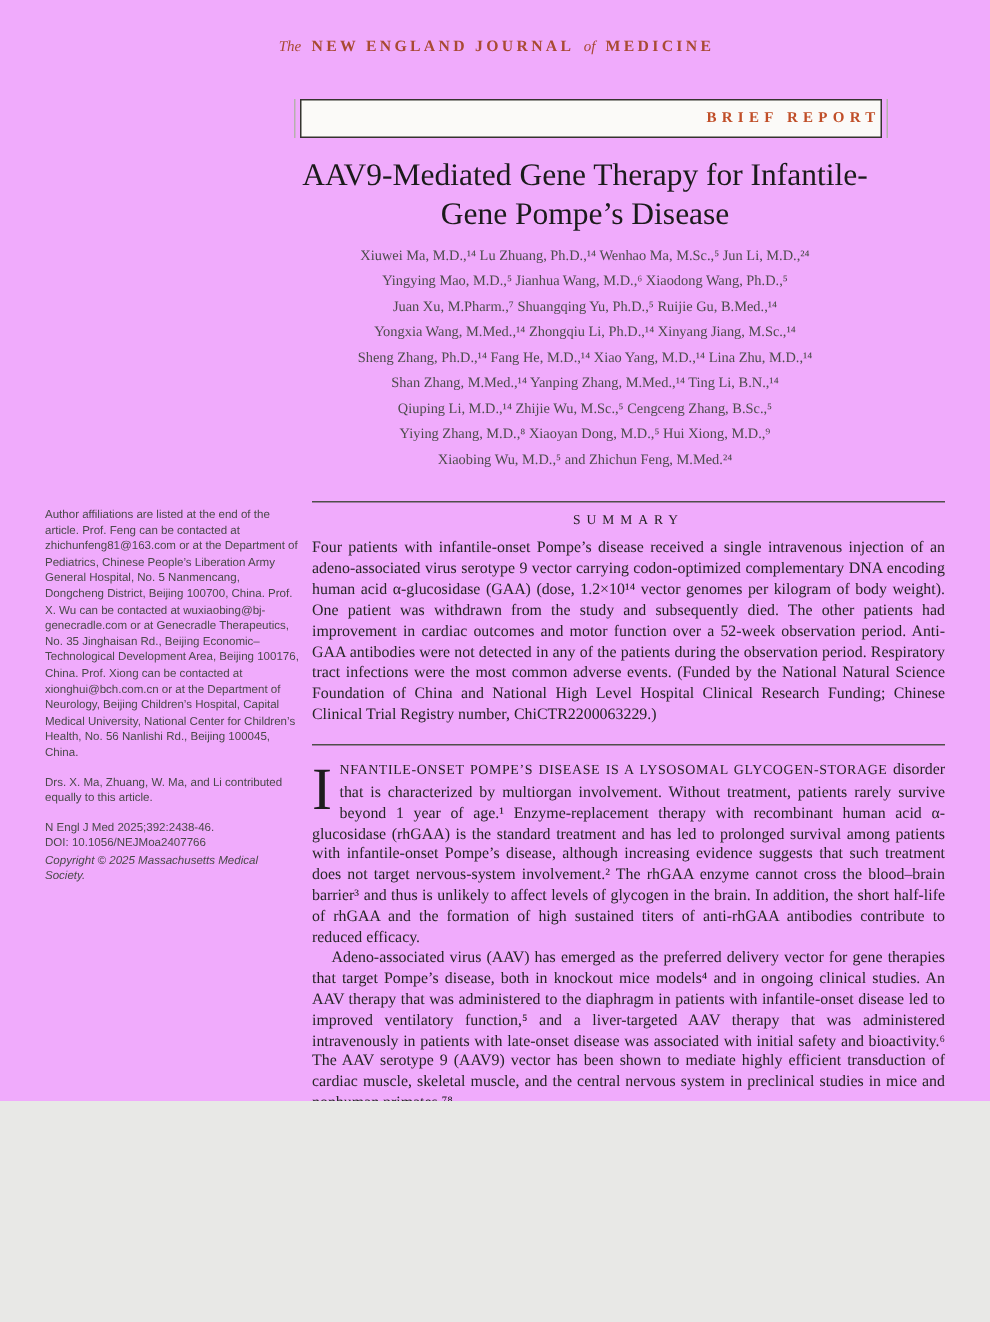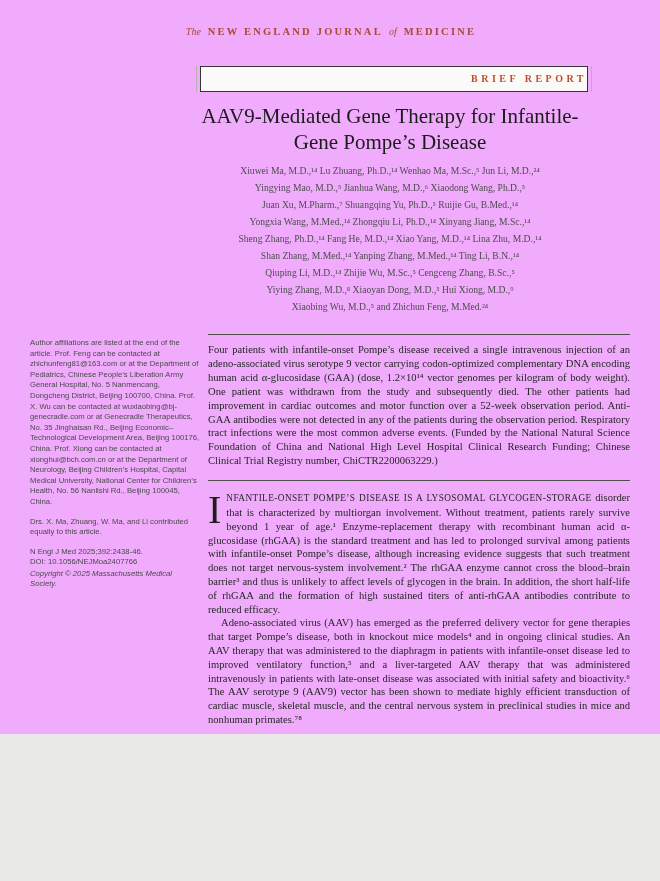--- a/index.html
+++ b/index.html
@@ -144,20 +144,21 @@
     <aside class="sidebar">
       <p>Author affiliations are listed at the end of the article. Prof. Feng can be contacted at zhichunfeng81@163.com or at the Department of Pediatrics, Chinese People’s Liberation Army General Hospital, No. 5 Nanmencang, Dongcheng District, Beijing 100700, China. Prof. X. Wu can be contacted at wuxiaobing@bj-genecradle.com or at Genecradle Therapeutics, No. 35 Jinghaisan Rd., Beijing Economic–Technological Development Area, Beijing 100176, China. Prof. Xiong can be contacted at xionghui@bch.com.cn or at the Department of Neurology, Beijing Children’s Hospital, Capital Medical University, National Center for Children’s Health, No. 56 Nanlishi Rd., Beijing 100045, China.</p>
       <p>Drs. X. Ma, Zhuang, W. Ma, and Li contributed equally to this article.</p>
       <p class="cite-line">N Engl J Med 2025;392:2438-46.</p>
       <p class="cite-line">DOI: 10.1056/NEJMoa2407766</p>
       <p class="cite-line copyright">Copyright © 2025 Massachusetts Medical Society.</p>
     </aside>
 
     <main class="main">
       <div class="rule"></div>
+      <div class="summary-head">SUMMARY</div>
       <p class="summary-text">Four patients with infantile-onset Pompe’s disease received a single intravenous injection of an adeno-associated virus serotype 9 vector carrying codon-optimized complementary DNA encoding human acid α-glucosidase (GAA) (dose, 1.2×10¹⁴ vector genomes per kilogram of body weight). One patient was withdrawn from the study and subsequently died. The other patients had improvement in cardiac outcomes and motor function over a 52-week observation period. Anti-GAA antibodies were not detected in any of the patients during the observation period. Respiratory tract infections were the most common adverse events. (Funded by the National Natural Science Foundation of China and National High Level Hospital Clinical Research Funding; Chinese Clinical Trial Registry number, ChiCTR2200063229.)</p>
       <div class="rule rule-mid"></div>
 
       <p class="body-p">
         <span class="dropcap">I</span><span class="lead-caps">NFANTILE-ONSET POMPE’S DISEASE IS A LYSOSOMAL GLYCOGEN-STORAGE</span><span> disorder that is characterized by multiorgan involvement. Without treatment, patients rarely survive beyond 1 year of age.¹ Enzyme-replacement therapy with recombinant human acid α-glucosidase (rhGAA) is the standard treatment and has led to prolonged survival among patients with infantile-onset Pompe’s disease, although increasing evidence suggests that such treatment does not target nervous-system involvement.² The rhGAA enzyme cannot cross the blood–brain barrier³ and thus is unlikely to affect levels of glycogen in the brain. In addition, the short half-life of rhGAA and the formation of high sustained titers of anti-rhGAA antibodies contribute to reduced efficacy.</span>
       </p>
       <p class="body-p indent">Adeno-associated virus (AAV) has emerged as the preferred delivery vector for gene therapies that target Pompe’s disease, both in knockout mice models⁴ and in ongoing clinical studies. An AAV therapy that was administered to the diaphragm in patients with infantile-onset disease led to improved ventilatory function,⁵ and a liver-targeted AAV therapy that was administered intravenously in patients with late-onset disease was associated with initial safety and bioactivity.⁶ The AAV serotype 9 (AAV9) vector has been shown to mediate highly efficient transduction of cardiac muscle, skeletal muscle, and the central nervous system in preclinical studies in mice and nonhuman primates.⁷⁸</p>
     </main>
   </div>
 

